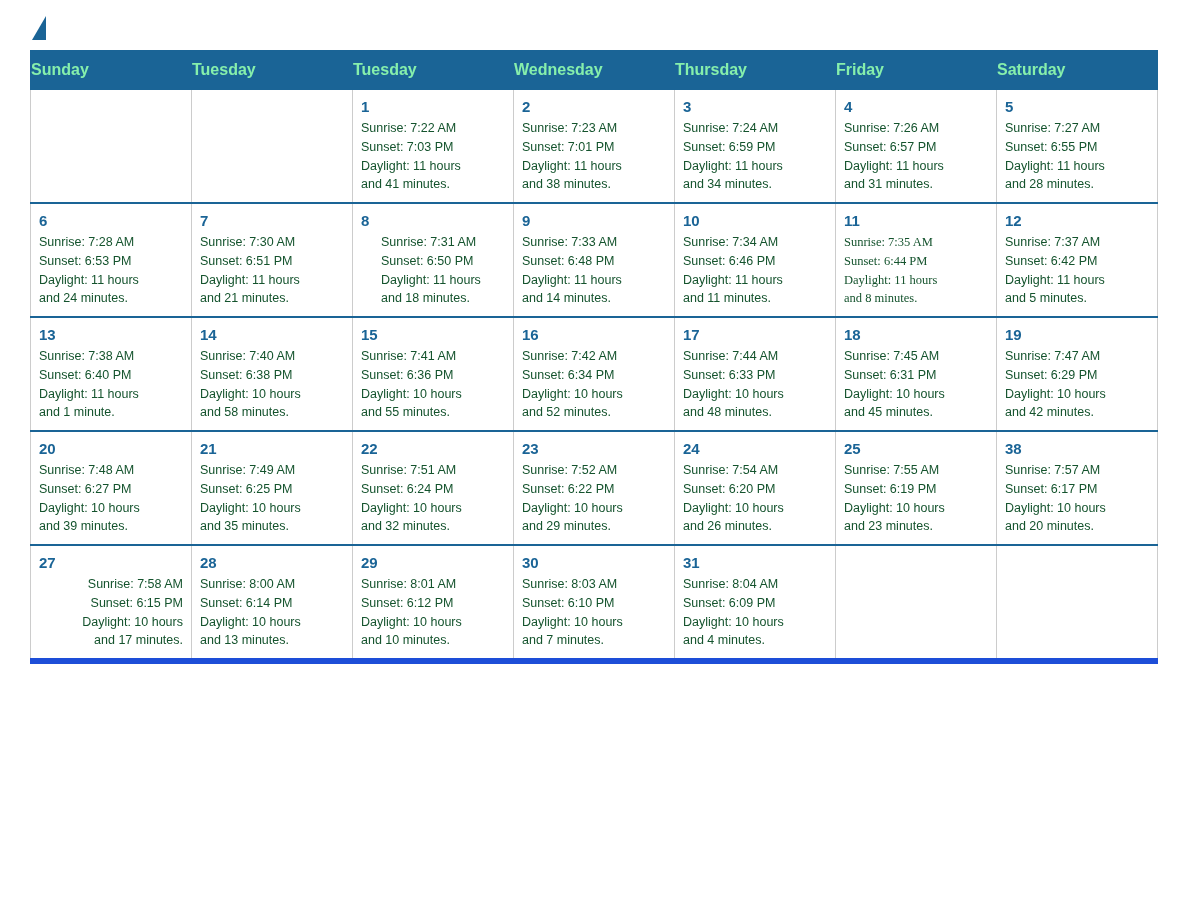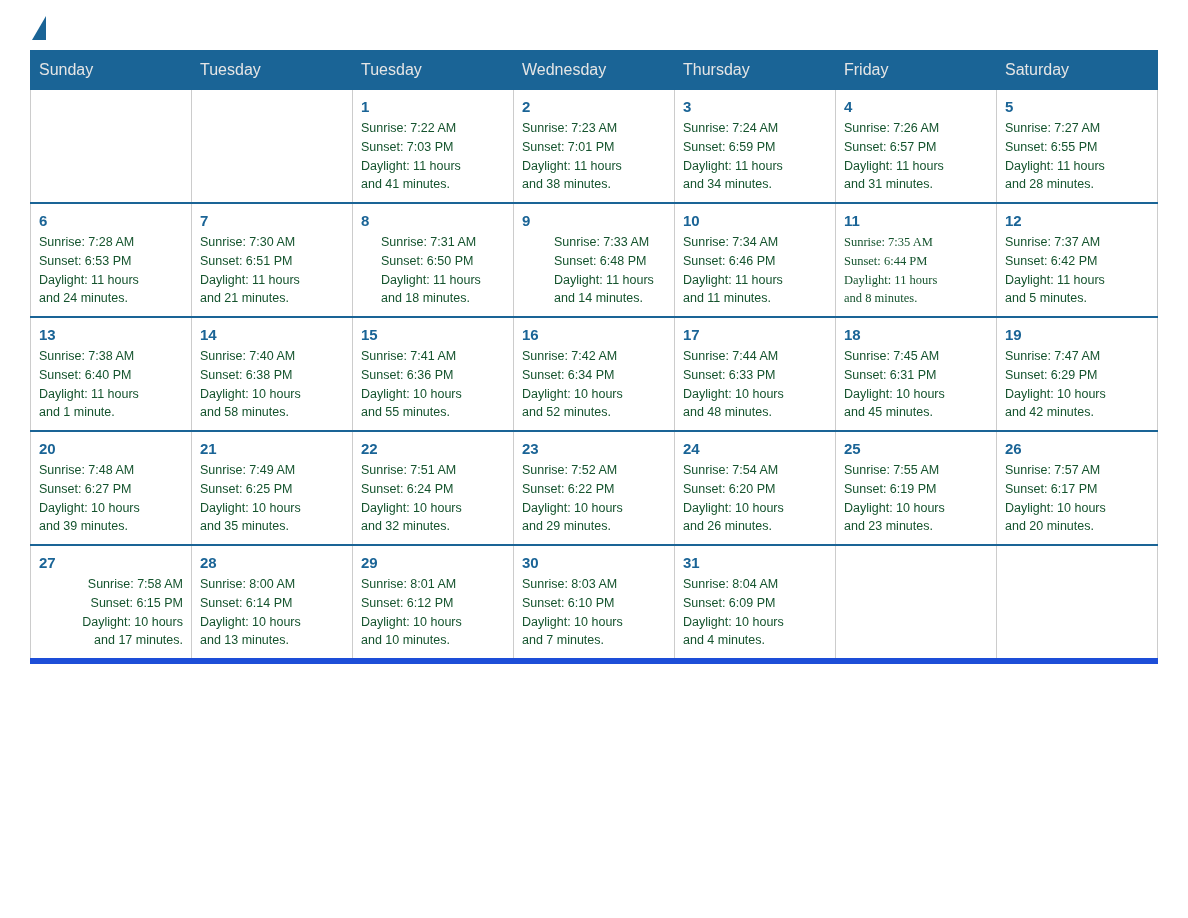--- a/index.html
+++ b/index.html
@@ -60,24 +60,24 @@
       color: #444;
       margin-top: 4px;
     }
     .calendar {
       width: 100%;
       border-collapse: collapse;
       margin-top: 10px;
     }
     .calendar th {
       background-color: #1a6496;
-      color: #e5e5e5;
+      color: #86efac;
       font-size: 16px;
-      font-weight: normal;
-      padding: 10px 8px;
+      font-weight: bold;
+      padding: 10px 0;
       text-align: left;
       border: 1px solid #1a6496;
     }
     .calendar td {
       vertical-align: top;
       border: 1px solid #ccc;
       padding: 8px;
       width: 14.28%;
       min-height: 120px;
       font-size: 13px;
@@ -191,21 +191,21 @@
         </td>
         <td>
           <span class="day-number">8</span>
           <div class="day-info" style="white-space: pre-line; margin-left: 20px;">Sunrise: 7:31 AM
 Sunset: 6:50 PM
 Daylight: 11 hours
 and 18 minutes.</div>
         </td>
         <td>
           <span class="day-number">9</span>
-          <div class="day-info" style="white-space: pre-line; margin-left: 32px;">Sunrise: 7:33 AM
+          <div class="day-info" style="white-space: pre-line;">Sunrise: 7:33 AM
 Sunset: 6:48 PM
 Daylight: 11 hours
 and 14 minutes.</div>
         </td>
         <td>
           <span class="day-number">10</span>
           <div class="day-info" style="white-space: pre-line;">Sunrise: 7:34 AM
 Sunset: 6:46 PM
 Daylight: 11 hours
 and 11 minutes.</div>
@@ -313,21 +313,21 @@
 and 26 minutes.</div>
         </td>
         <td>
           <span class="day-number">25</span>
           <div class="day-info" style="white-space: pre-line;">Sunrise: 7:55 AM
 Sunset: 6:19 PM
 Daylight: 10 hours
 and 23 minutes.</div>
         </td>
         <td>
-          <span class="day-number">26</span>
+          <span class="day-number">38</span>
           <div class="day-info" style="white-space: pre-line;">Sunrise: 7:57 AM
 Sunset: 6:17 PM
 Daylight: 10 hours
 and 20 minutes.</div>
         </td>
       </tr>
       <tr>
         <td>
           <span class="day-number">27</span>
           <div class="day-info" style="white-space: pre-line; text-align: right;">Sunrise: 7:58 AM

